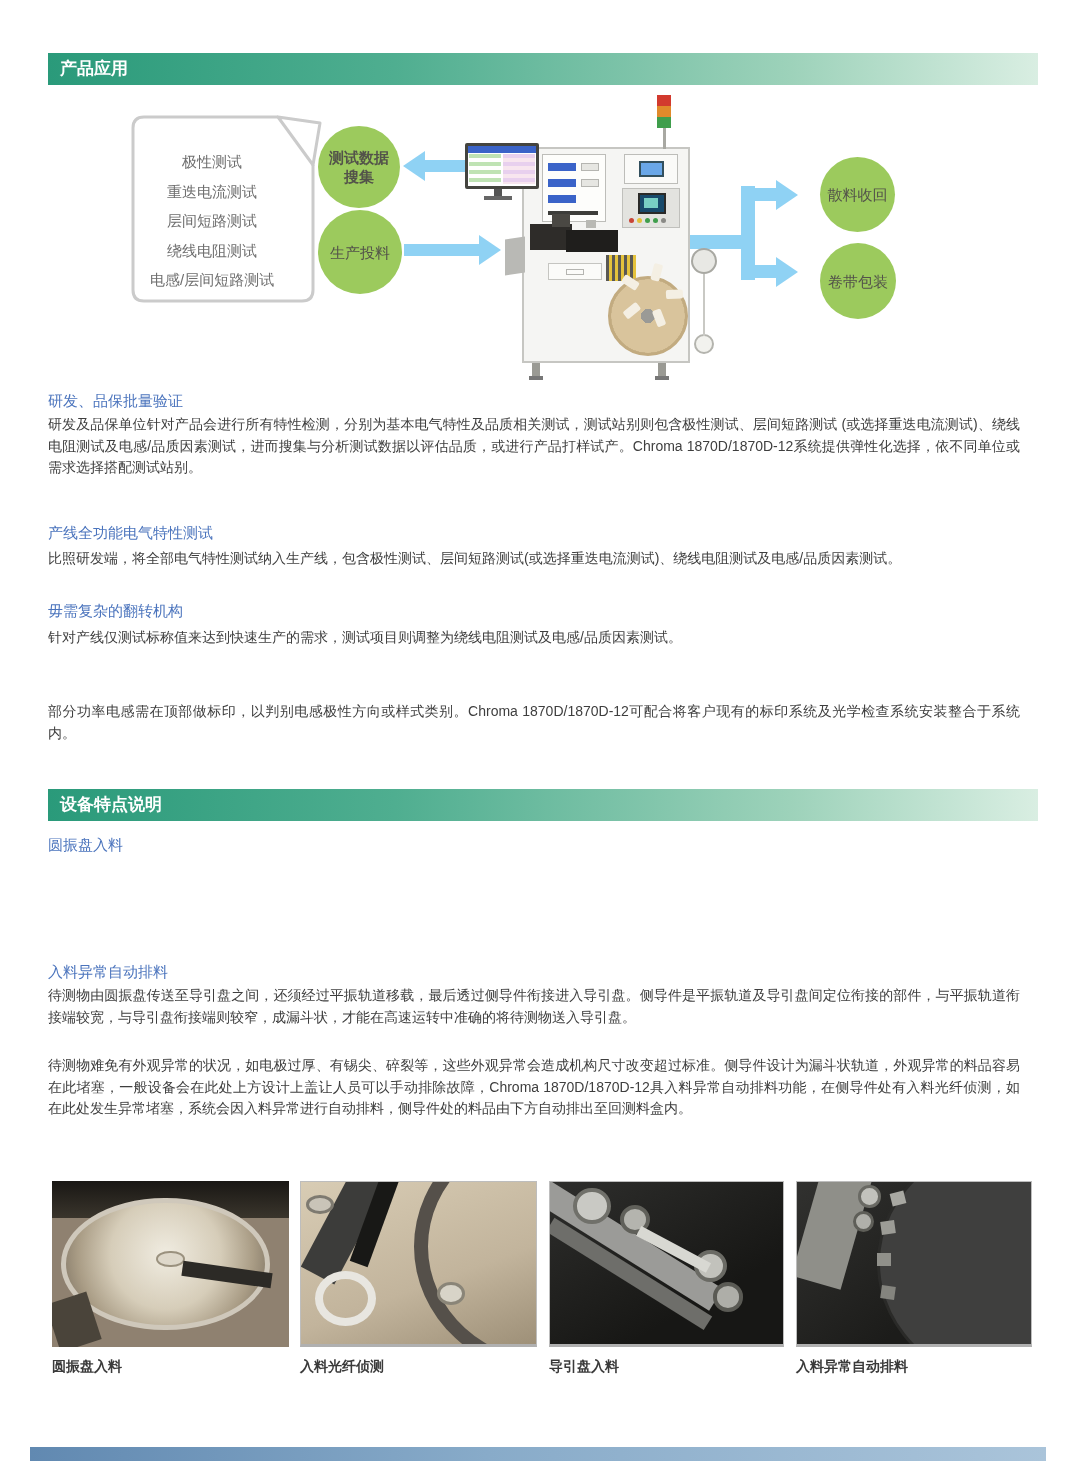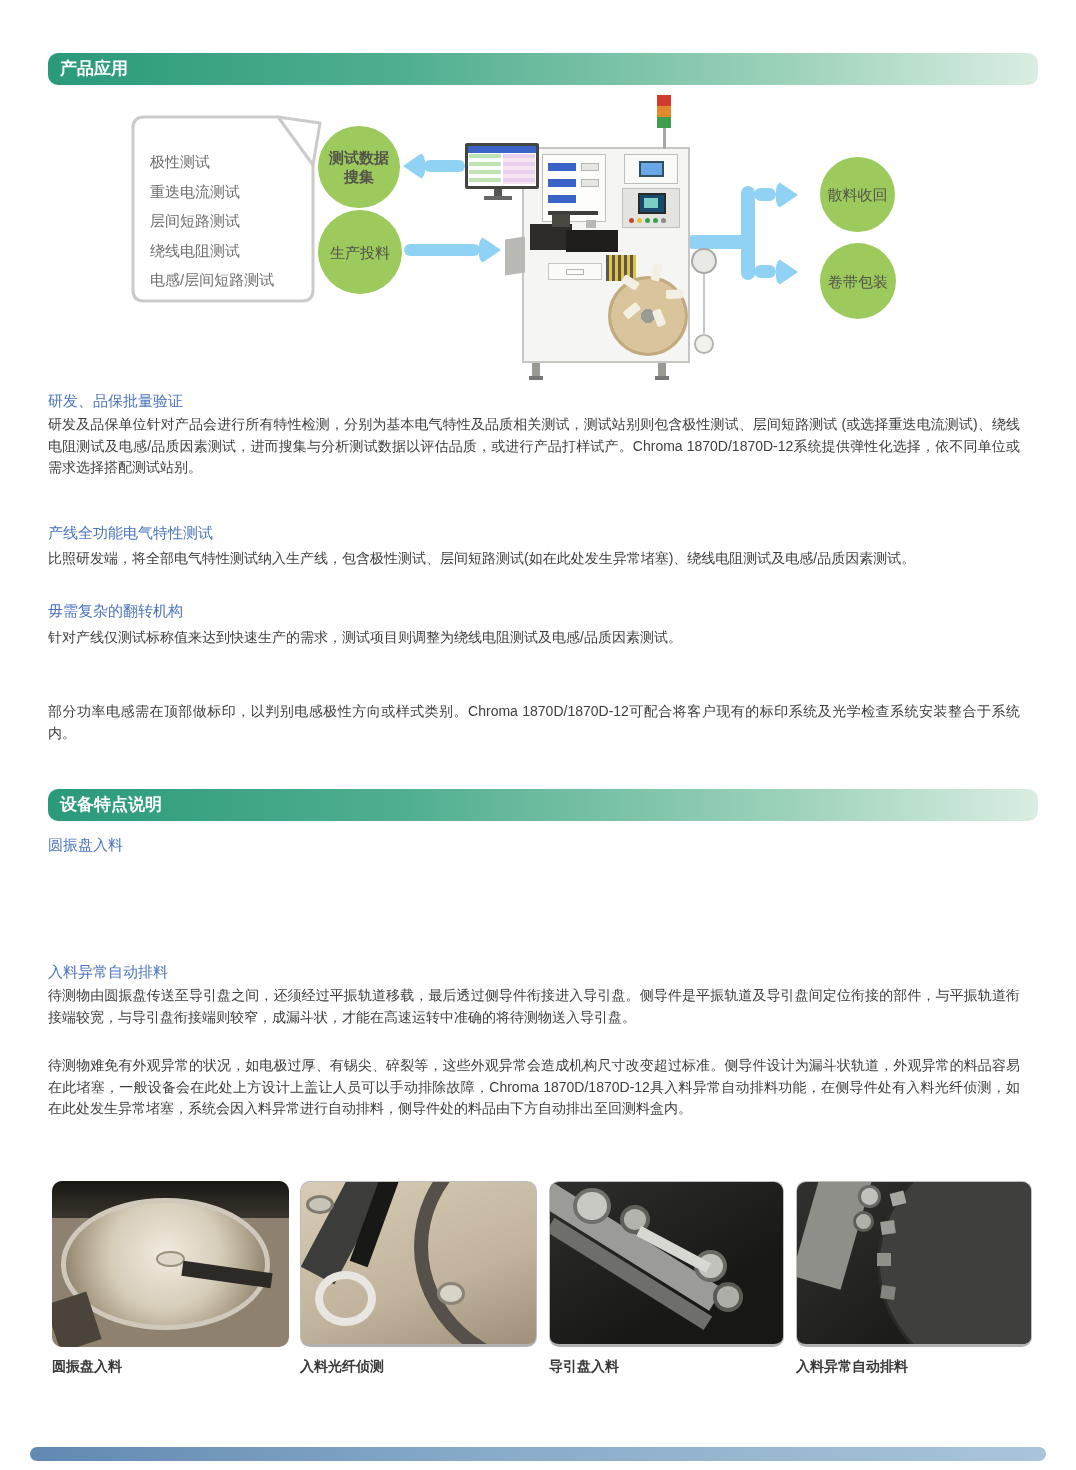--- a/index.html
+++ b/index.html
@@ -1,32 +1,32 @@
 <!DOCTYPE html>
 <html><head>
 <meta charset="utf-8">
 <style>
   * { margin:0; padding:0; box-sizing:border-box; }
   html,body { width:1076px; height:1470px; background:#ffffff;
     font-family:"Liberation Sans", sans-serif; }
   .page { position:relative; width:1076px; height:1470px; overflow:hidden; background:#fff; }
-  .abs { position:absolute;border-radius:10px; }
+  .abs { position:absolute; }
 
   
   .secbar { left:48px; width:990px; height:32px;
     background:linear-gradient(90deg,#2a9a7a 0%,#4fae90 35%,#9dd2ba 75%,#d9eee2 100%);
     color:#fff; font-size:17px; font-weight:bold; line-height:32px; padding-left:12px; }
 
   
   .h-blue { left:48px; width:972px; color:#4b74bd; font-size:15px; }
   .body-txt { left:48px; width:972px; color:#3e3e3e; font-size:14px; line-height:21.5px;
     text-align:justify; }
 
   
-  .doc-box { left:128px; top:113px; width:210px; height:200px; }
+  .doc-box { left:128px; top:113px; width:210px; height:200px;text-align:center; }
   .doc-list { position:absolute; left:22px; top:34px; color:#6e6e6e; font-size:15px; line-height:29.5px; }
   .gcircle { border-radius:50%; background:#9cca5d; display:flex; flex-direction:column;
     align-items:center; justify-content:center; color:#53534a; font-size:15px; line-height:19px; text-align:center; }
   .arrow-shaft { background:#8fd2f4; position:absolute; }
   .tri-right { width:0; height:0; border-top:15px solid transparent; border-bottom:15px solid transparent;
     border-left:22px solid #8fd2f4; position:absolute; }
   .tri-left { width:0; height:0; border-top:15px solid transparent; border-bottom:15px solid transparent;
     border-right:22px solid #8fd2f4; position:absolute; }
 
   
@@ -190,21 +190,21 @@
       <div class="mon-r"></div>
     </div>
     <div class="mon-stand"></div>
     <div class="mon-base"></div>
   </div>
 
   <div class="abs h-blue" style="top:392px;">研发、品保批量验证</div>
   <div class="abs body-txt" style="top:414px;">研发及品保单位针对产品会进行所有特性检测，分别为基本电气特性及品质相关测试，测试站别则包含极性测试、层间短路测试 (或选择重迭电流测试)、绕线电阻测试及电感/品质因素测试，进而搜集与分析测试数据以评估品质，或进行产品打样试产。Chroma 1870D/1870D-12系统提供弹性化选择，依不同单位或需求选择搭配测试站别。</div>
 
   <div class="abs h-blue" style="top:524px;">产线全功能电气特性测试</div>
-  <div class="abs body-txt" style="top:548px;">比照研发端，将全部电气特性测试纳入生产线，包含极性测试、层间短路测试(如在此处发生异常堵塞)、绕线电阻测试及电感/品质因素测试。</div>
+  <div class="abs body-txt" style="top:548px;">比照研发端，将全部电气特性测试纳入生产线，包含极性测试、层间短路测试(或选择重迭电流测试)、绕线电阻测试及电感/品质因素测试。</div>
 
   <div class="abs h-blue" style="top:602px;">毋需复杂的翻转机构</div>
   <div class="abs body-txt" style="top:627px;">针对产线仅测试标称值来达到快速生产的需求，测试项目则调整为绕线电阻测试及电感/品质因素测试。</div>
 
   <div class="abs body-txt" style="top:701px;">部分功率电感需在顶部做标印，以判别电感极性方向或样式类别。Chroma 1870D/1870D-12可配合将客户现有的标印系统及光学检查系统安装整合于系统内。</div>
 
   <div class="abs secbar" style="top:789px;">
     <span>设备特点说明</span>
   </div>
 

